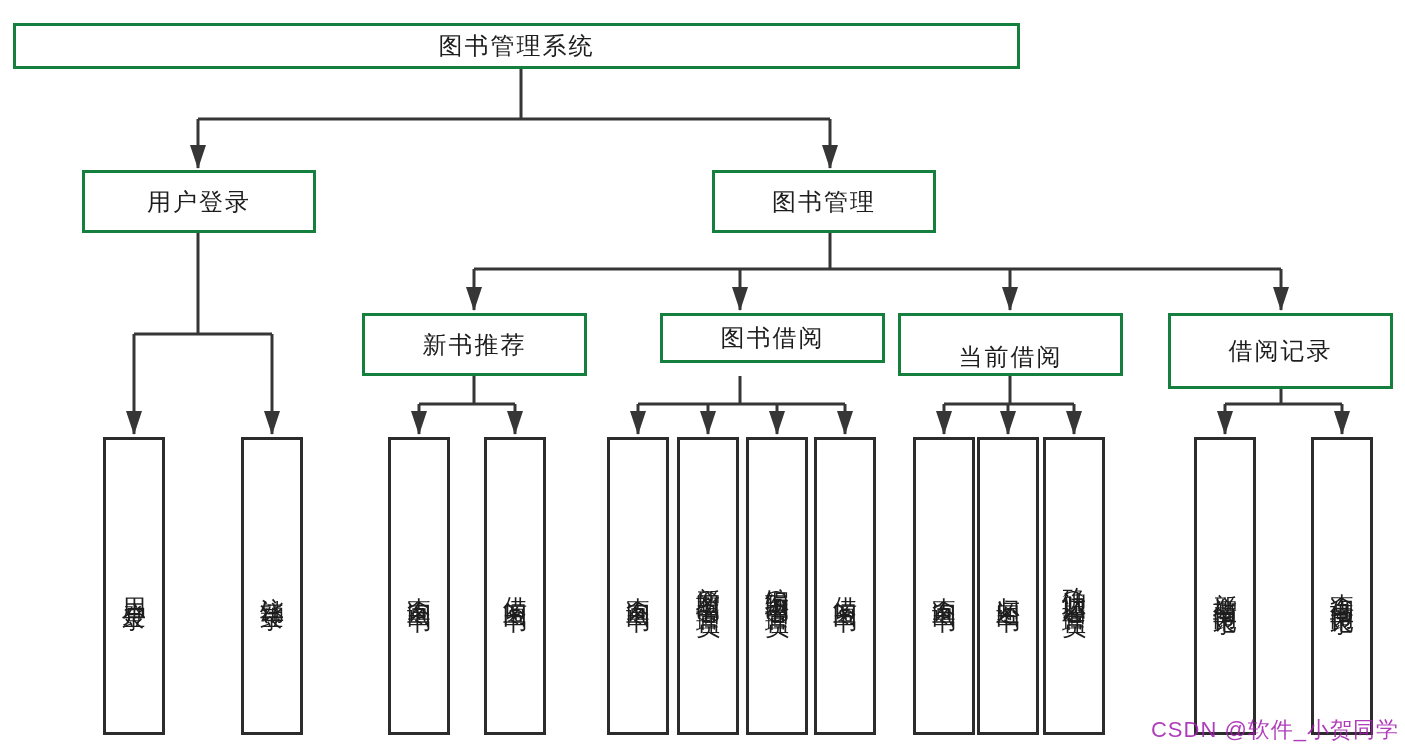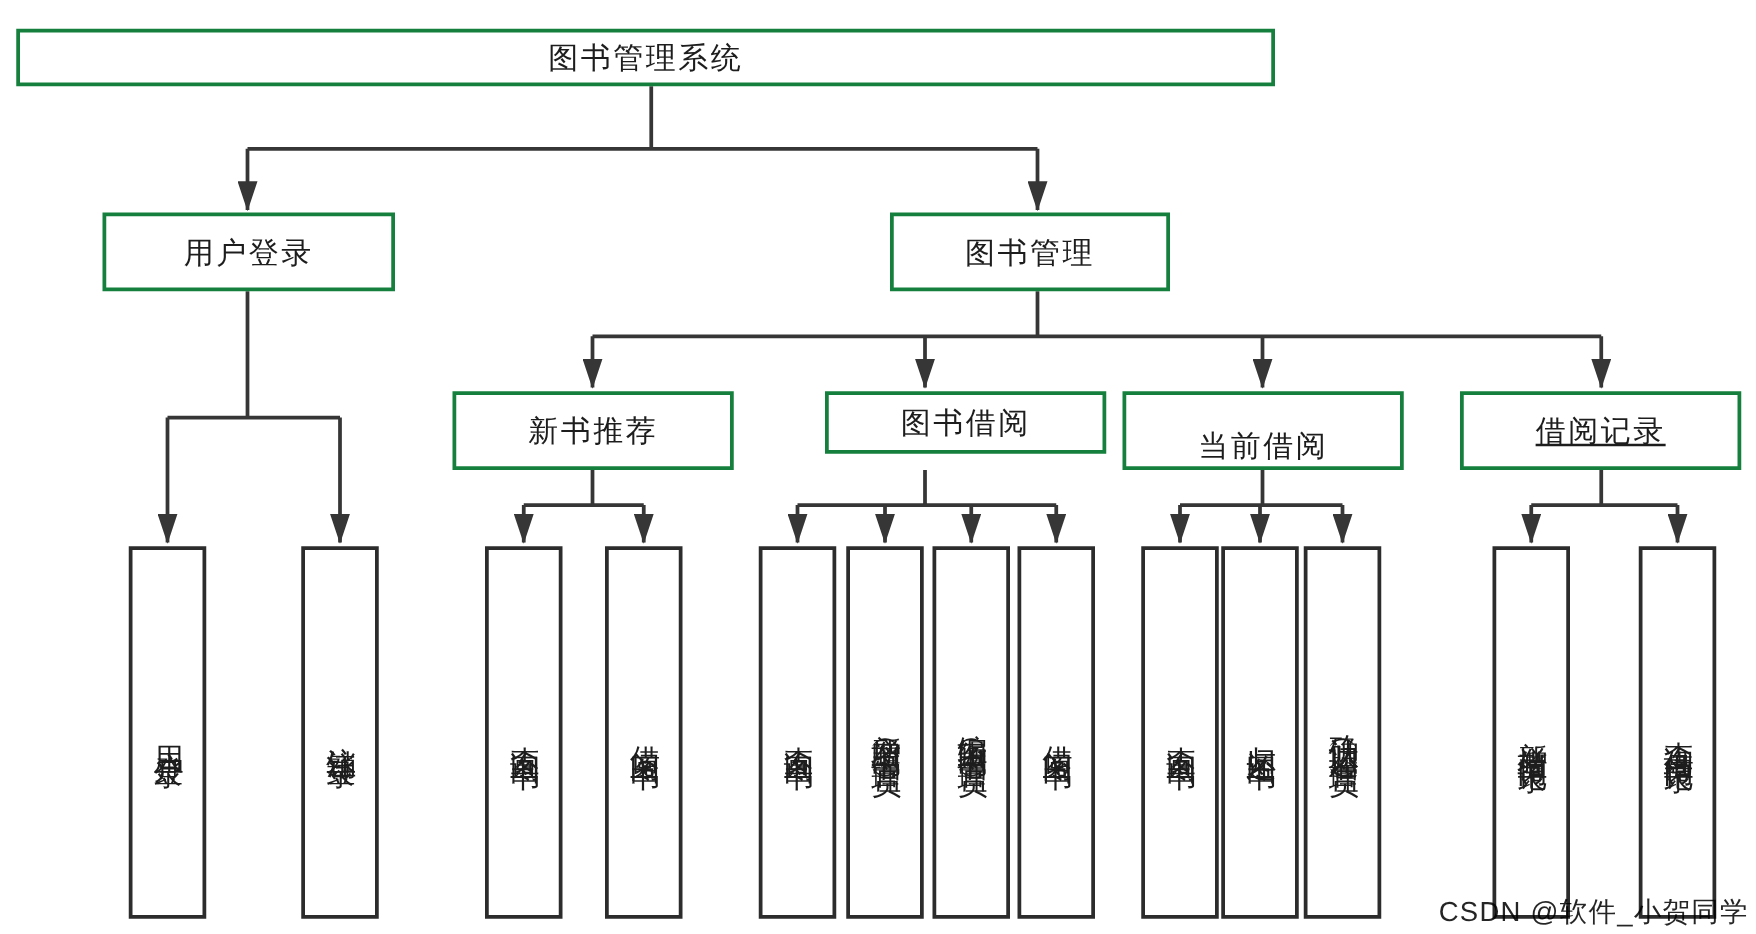--- a/index.html
+++ b/index.html
@@ -56,21 +56,21 @@
     letter-spacing: 4px;
     color: #1d1d1d;
     max-height: 290px;
   }
   .watermark {
     position: absolute;
     right: 6px;
     bottom: 2px;
     font-size: 22px;
     letter-spacing: 1px;
-    color: #000000;
+    color: #a21caf;
     opacity: 0.85;
     z-index: 3;
     white-space: nowrap;
   }
 </style>
 </head>
 <body>
 
 <div class="canvas">
 
@@ -130,21 +130,21 @@
 
   <div class="node" style="left:362px; top:313px; width:225px; height:63px;text-align:right;">
     <span>新书推荐</span>
   </div>
   <div class="node" style="left:628px; top:313px; width:225px; height:50px;margin-left:32px;">
     <span>图书借阅</span>
   </div>
   <div class="node" style="left:898px; top:313px; width:225px; height:63px;align-items:flex-end;">
     <span>当前借阅</span>
   </div>
-  <div class="node" style="left:1168px; top:313px; width:225px; height:63px;text-decoration:underline;">
+  <div class="node" style="left:1168px; top:313px; width:225px; height:76px;">
     <span>借阅记录</span>
   </div>
 
   <div class="leaf" style="left:103px;">
     <span class="vtext">用户登录</span>
   </div>
   <div class="leaf" style="left:241px;">
     <span class="vtext">注销登录</span>
   </div>
 

